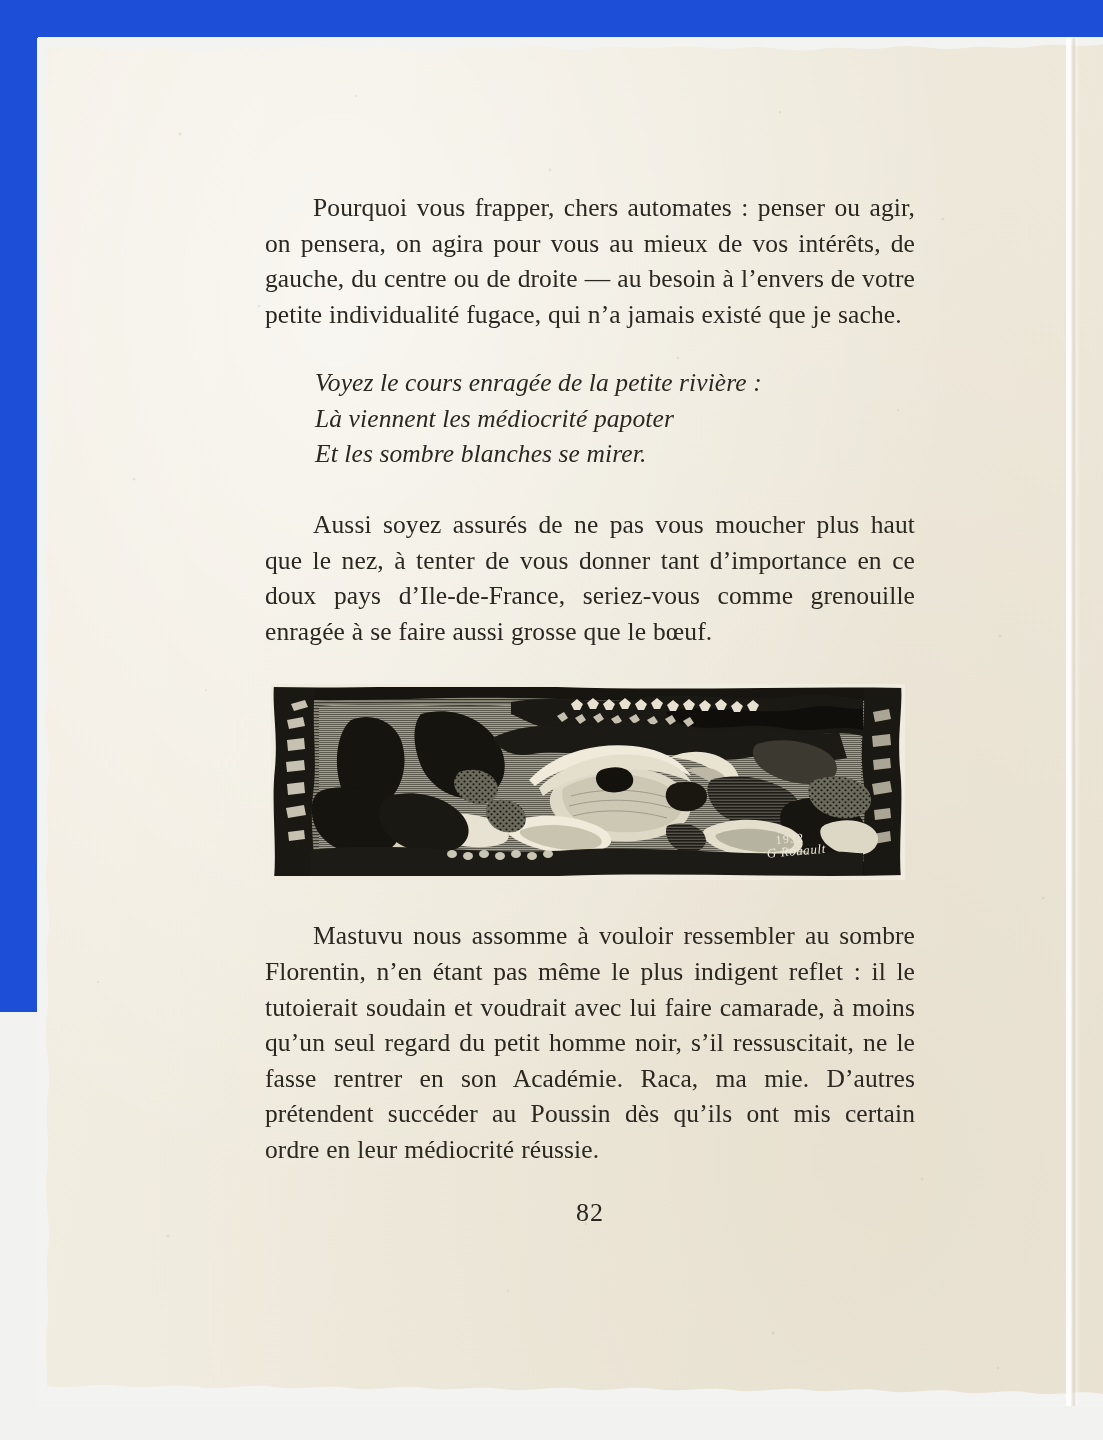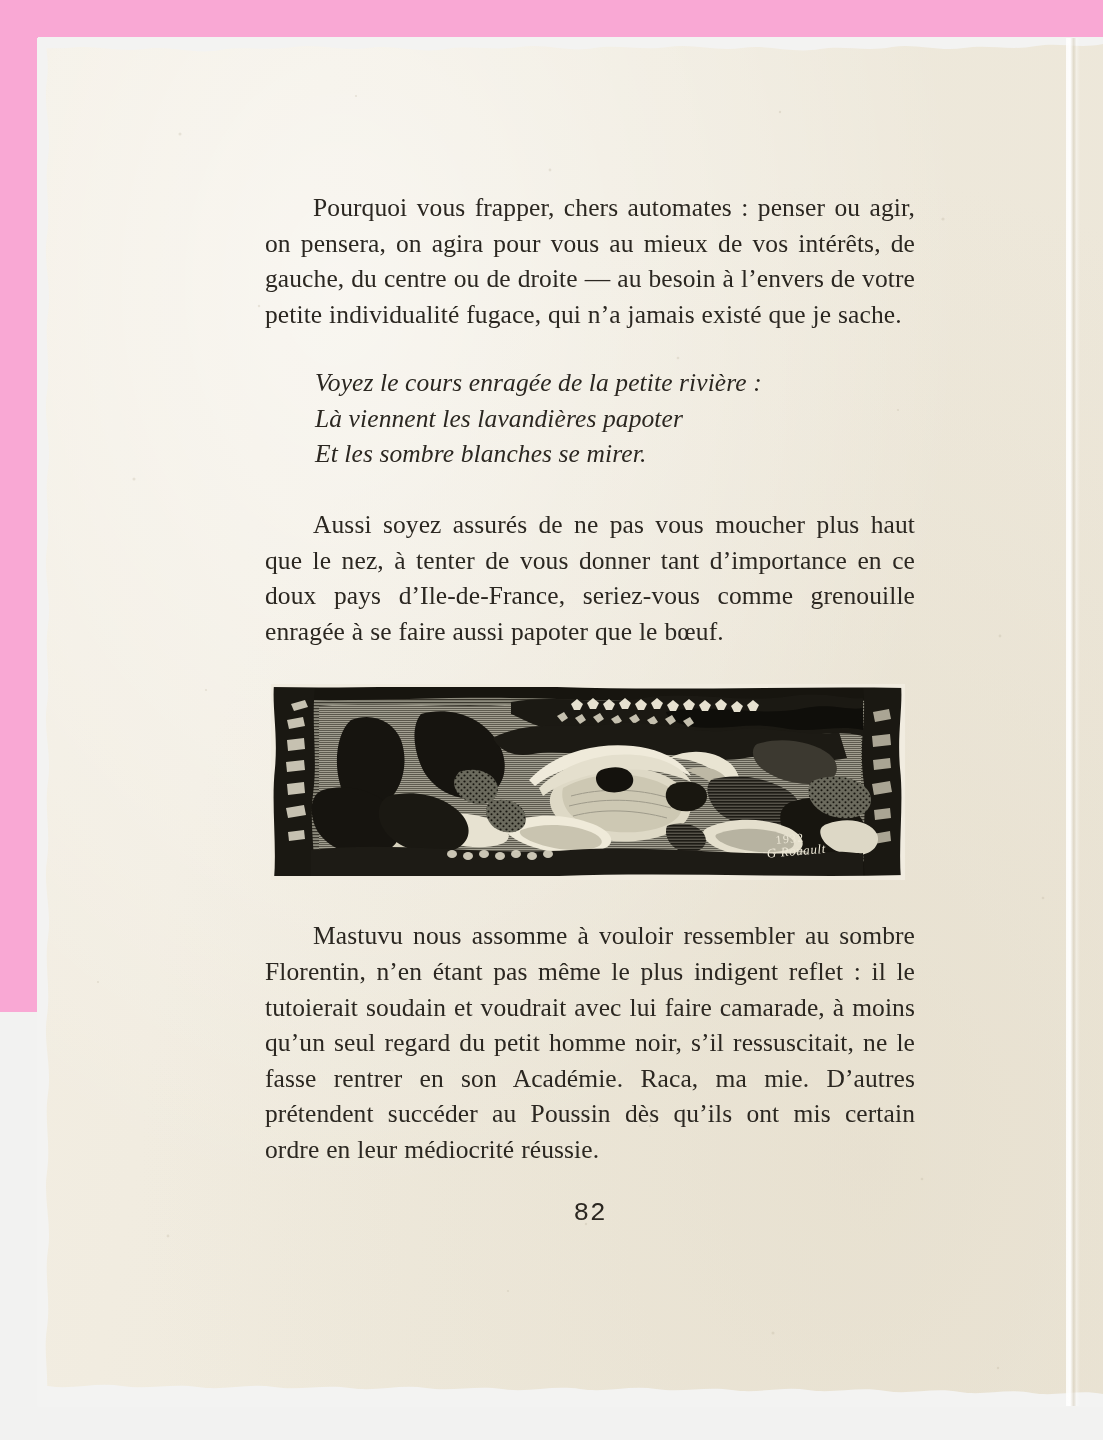--- a/index.html
+++ b/index.html
@@ -12,21 +12,21 @@
     height: 1440px;
     overflow: hidden;
     font-family: "Liberation Serif", "DejaVu Serif", serif;
   }
 
   
   #scan {
     position: relative;
     width: 1103px;
     height: 1012px;
-    background: #f9a8d4;
+    background: #1d4ed8;
   }
 
   
   #sheet {
     position: absolute;
     left: 38px;
     top: 38px;
     width: 1065px;
     height: 1368px;
     background: #f1ece0;
@@ -119,21 +119,20 @@
     display: block;
   }
 
   
   #folio {
     margin-top: 30px;
     text-align: center;
     font-size: 26px;
     letter-spacing: 1px;
     color: #2b2721;
-    font-family: Liberation Mono, monospace;
   }
 
   
   .para { text-justify: inter-word; }
 </style>
 </head>
 <body>
 
 <div id="scan">
 
@@ -200,27 +199,27 @@
     </svg>
 
     <div id="gutter"></div>
 
     <div id="typeblock">
 
       <p class="para">Pourquoi vous frapper, chers automates : penser ou agir, on pensera, on agira pour vous au mieux de vos intérêts, de gauche, du centre ou de droite — au besoin à l’envers de votre petite individualité fugace, qui n’a jamais existé que je sache.</p>
 
       <div class="verse">
         <span class="vline">Voyez le cours enragée de la petite rivière :</span>
-        <span class="vline">Là viennent les lavandières papoter</span>
+        <span class="vline">Là viennent les médiocrité papoter</span>
         <span class="vline">Et les sombre blanches se mirer.</span>
       </div>
 
       <div class="gap-after-verse"></div>
 
-      <p class="para">Aussi soyez assurés de ne pas vous moucher plus haut que le nez, à tenter de vous donner tant d’importance en ce doux pays d’Ile-de-France, seriez-vous comme grenouille enragée à se faire aussi papoter que le bœuf.</p>
+      <p class="para">Aussi soyez assurés de ne pas vous moucher plus haut que le nez, à tenter de vous donner tant d’importance en ce doux pays d’Ile-de-France, seriez-vous comme grenouille enragée à se faire aussi grosse que le bœuf.</p>
 
       <div class="gap-before-plate"></div>
 
       <div id="plate-wrap">
         <svg id="plate" viewBox="0 0 634 196" preserveAspectRatio="none">
           <defs>
 
             <pattern id="hatchH" width="4" height="3" patternUnits="userSpaceOnUse">
               <rect width="4" height="3" fill="#8d8b7d"></rect>
               <rect width="4" height="1.2" fill="#3a372e"></rect>

